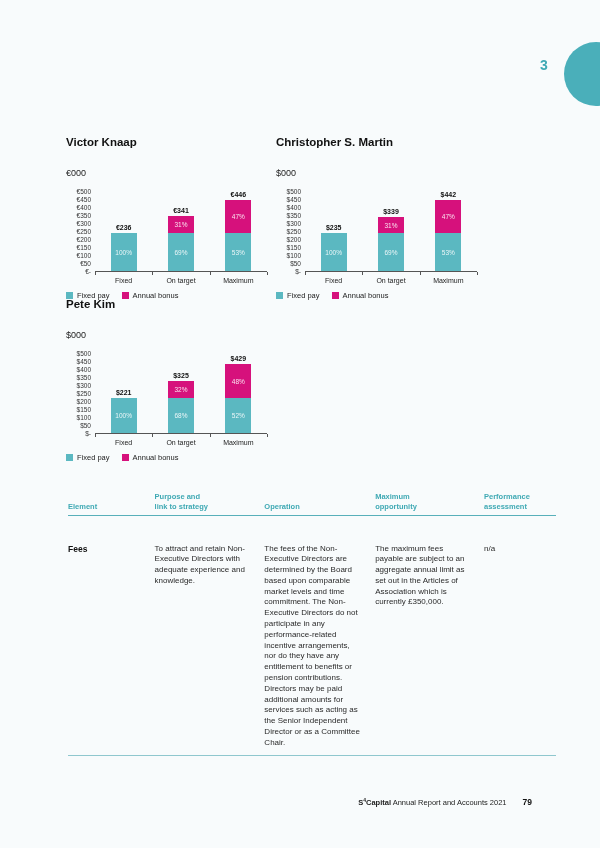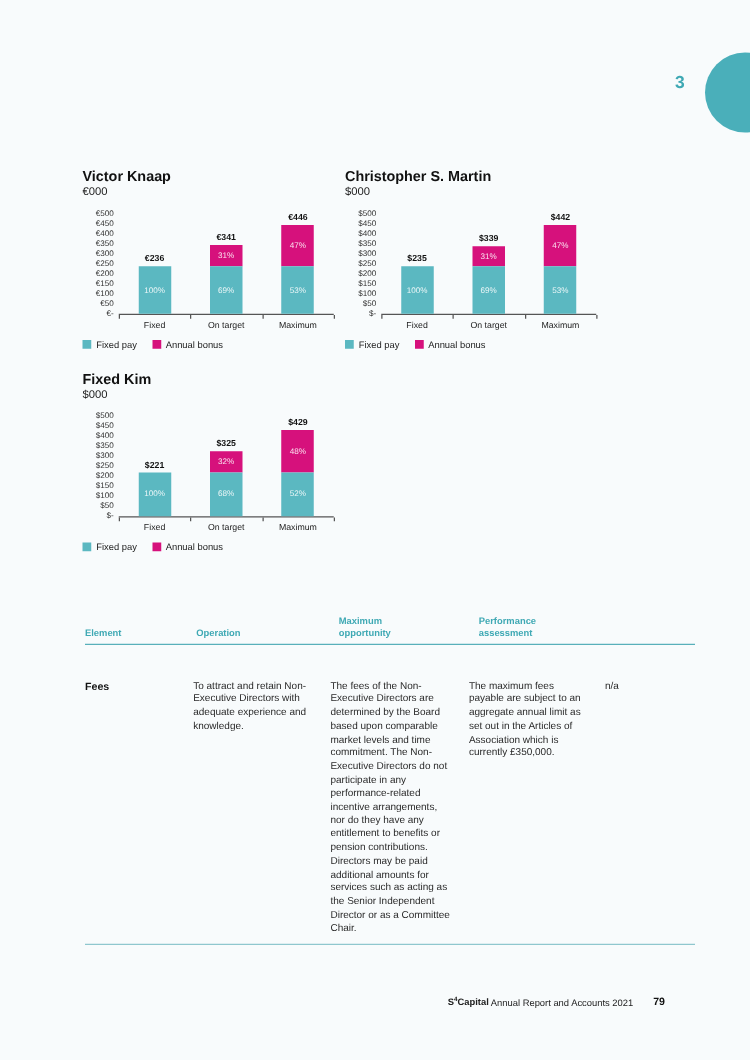--- a/index.html
+++ b/index.html
@@ -13,21 +13,21 @@
     border-radius:50%; background:#4aafba;
   }
   .page-marker {
     position:absolute; top:57px; left:540px;
     color:#3fa9b4; font-weight:bold; font-size:14px;
   }
 
   
   .chart { position:absolute; width:212px; }
   .chart-title { font-size:11.5px; font-weight:bold; color:#111; }
-  .chart-subtitle { font-size:9px; color:#222; margin-top:0; }
+  .chart-subtitle { font-size:9px; color:#222; margin-top:20px; }
   .chart-body { display:flex; margin-top:13px; }
   .y-axis { position:relative; width:29px; height:80px; flex:none; }
   .y-tick {
     position:absolute; right:4px; font-size:6.5px; color:#333;
     transform:translateY(-50%); white-space:nowrap;
   }
   .plot { position:relative; width:172px; height:80px; border-bottom:1px solid #555; }
   .slots { display:flex; height:100%; }
   .slot { flex:1; display:flex; flex-direction:column; align-items:center; justify-content:flex-end; }
   .bar-value { font-size:7px; font-weight:bold; color:#111; margin-bottom:2px; white-space:nowrap; }
@@ -211,21 +211,21 @@
           <span class="legend-swatch" style="background: rgb(91, 184, 193);"></span>
           <span>Fixed pay</span>
         </div>
         <div class="legend-item">
           <span class="legend-swatch" style="background: rgb(214, 17, 124);"></span>
           <span>Annual bonus</span>
         </div>
       </div>
     </div>
   <div class="chart" style="left:66px; top:298px;">
-      <div class="chart-title">Fixed Kim</div>
+      <div class="chart-title">Pete Kim</div>
       <div class="chart-subtitle">$000</div>
       <div class="chart-body">
         <div class="y-axis">
           <span class="y-tick" style="top: 0px;">$500</span>
           <span class="y-tick" style="top: 8px;">$450</span>
           <span class="y-tick" style="top: 16px;">$400</span>
           <span class="y-tick" style="top: 24px;">$350</span>
           <span class="y-tick" style="top: 32px;">$300</span>
           <span class="y-tick" style="top: 40px;">$250</span>
           <span class="y-tick" style="top: 48px;">$200</span>
@@ -286,20 +286,22 @@
         <div class="legend-item">
           <span class="legend-swatch" style="background: rgb(214, 17, 124);"></span>
           <span>Annual bonus</span>
         </div>
       </div>
     </div>
 
   <div class="policy-table">
     <div class="thead">
         <div class="th c0">Element</div>
+        <div class="th c1">Purpose and
+link to strategy</div>
         <div class="th c2">Operation</div>
         <div class="th c3">Maximum
 opportunity</div>
         <div class="th c4">Performance
 assessment</div>
       </div>
     <div class="tbody">
         <div class="trow">
           <div class="td el c0">Fees</div>
           <div class="td c1">To attract and retain Non-Executive Directors with adequate experience and knowledge.</div>

